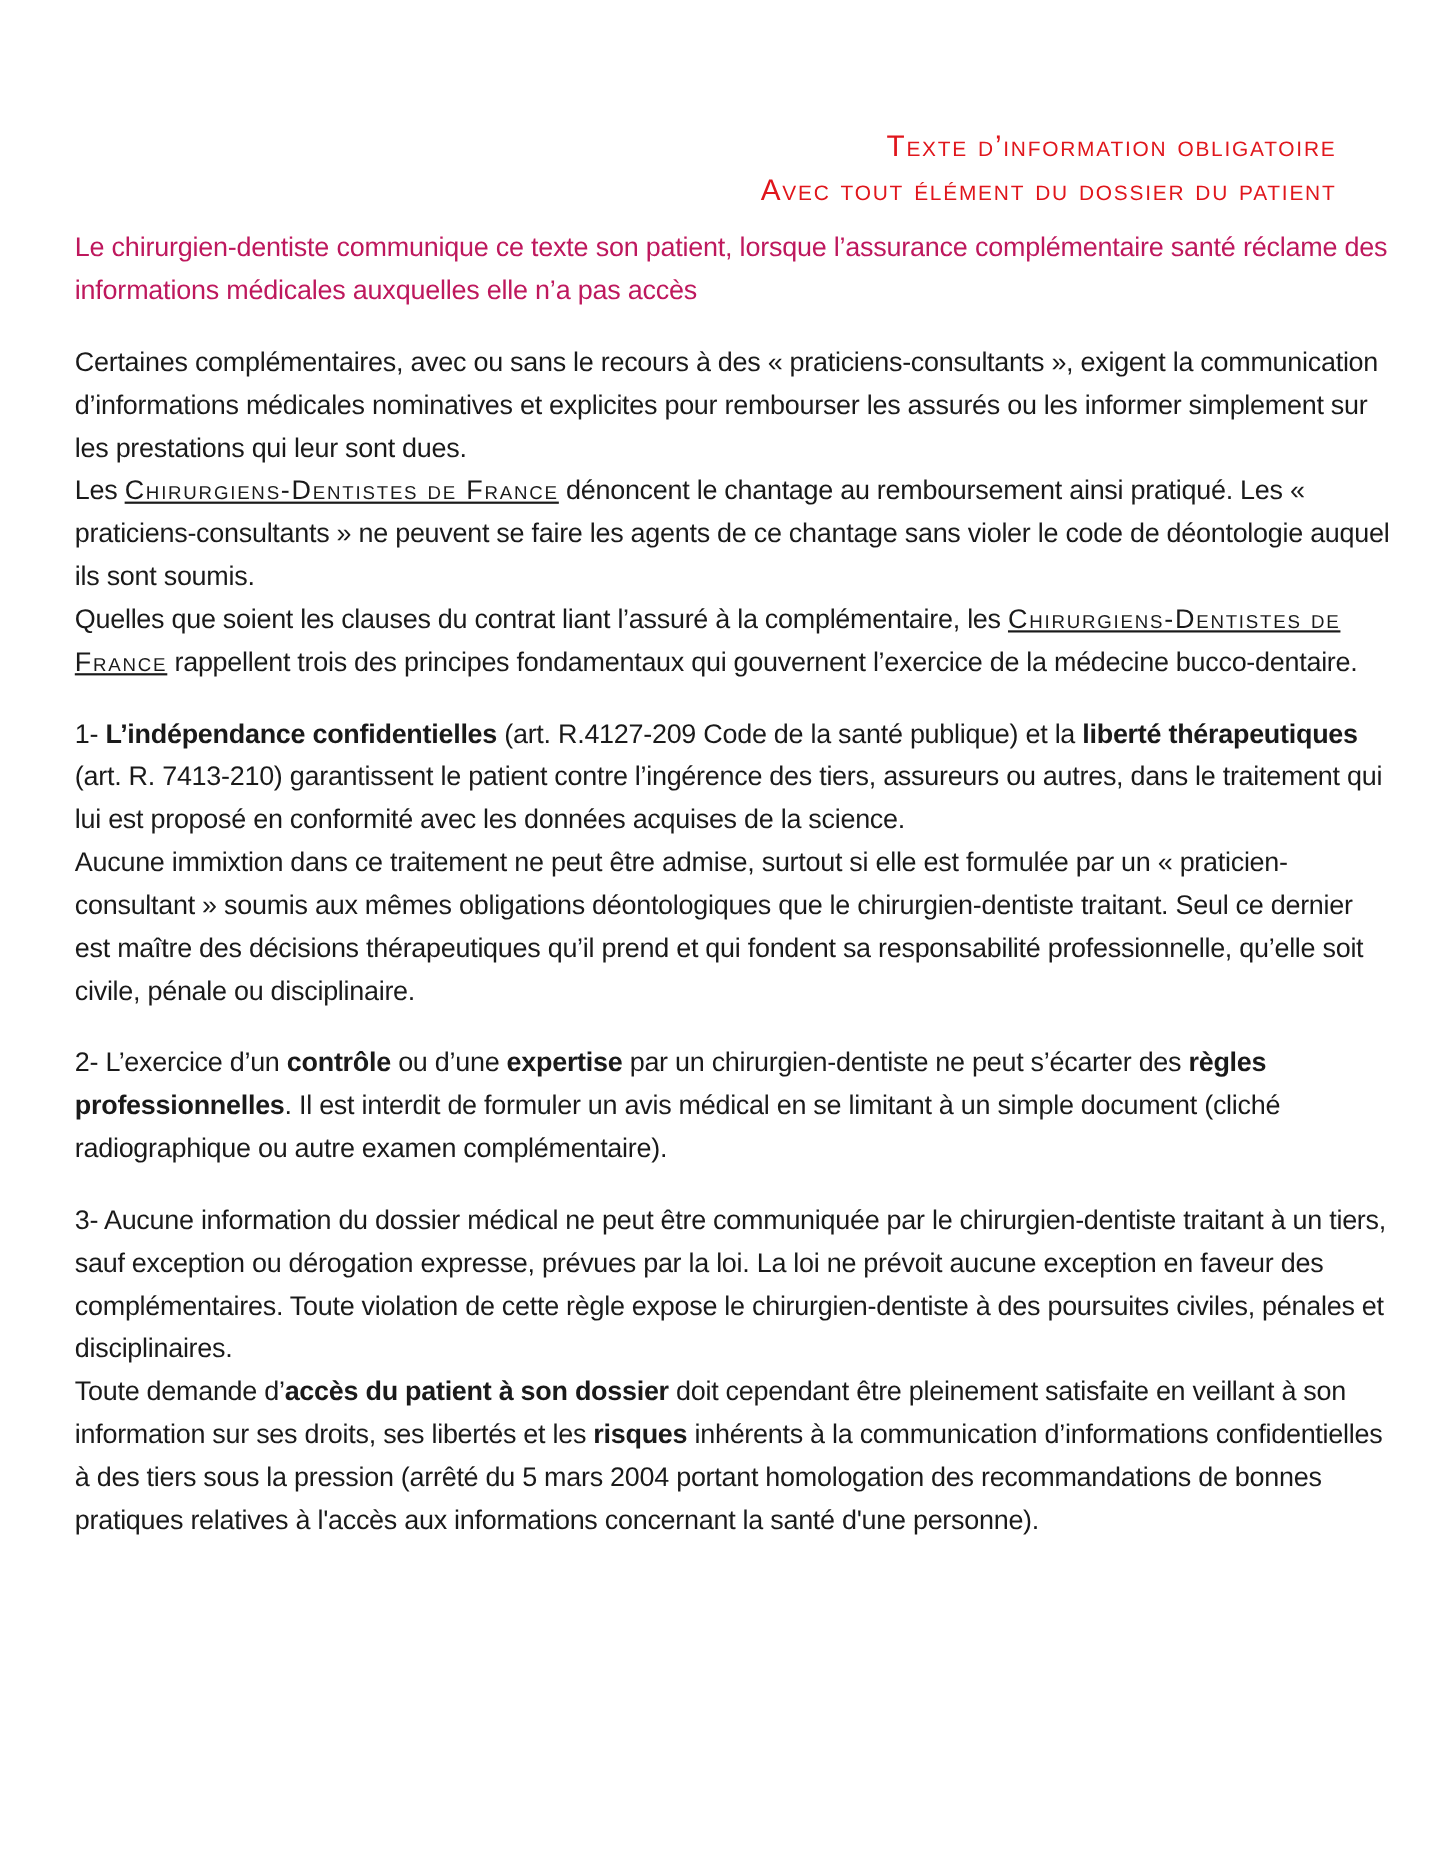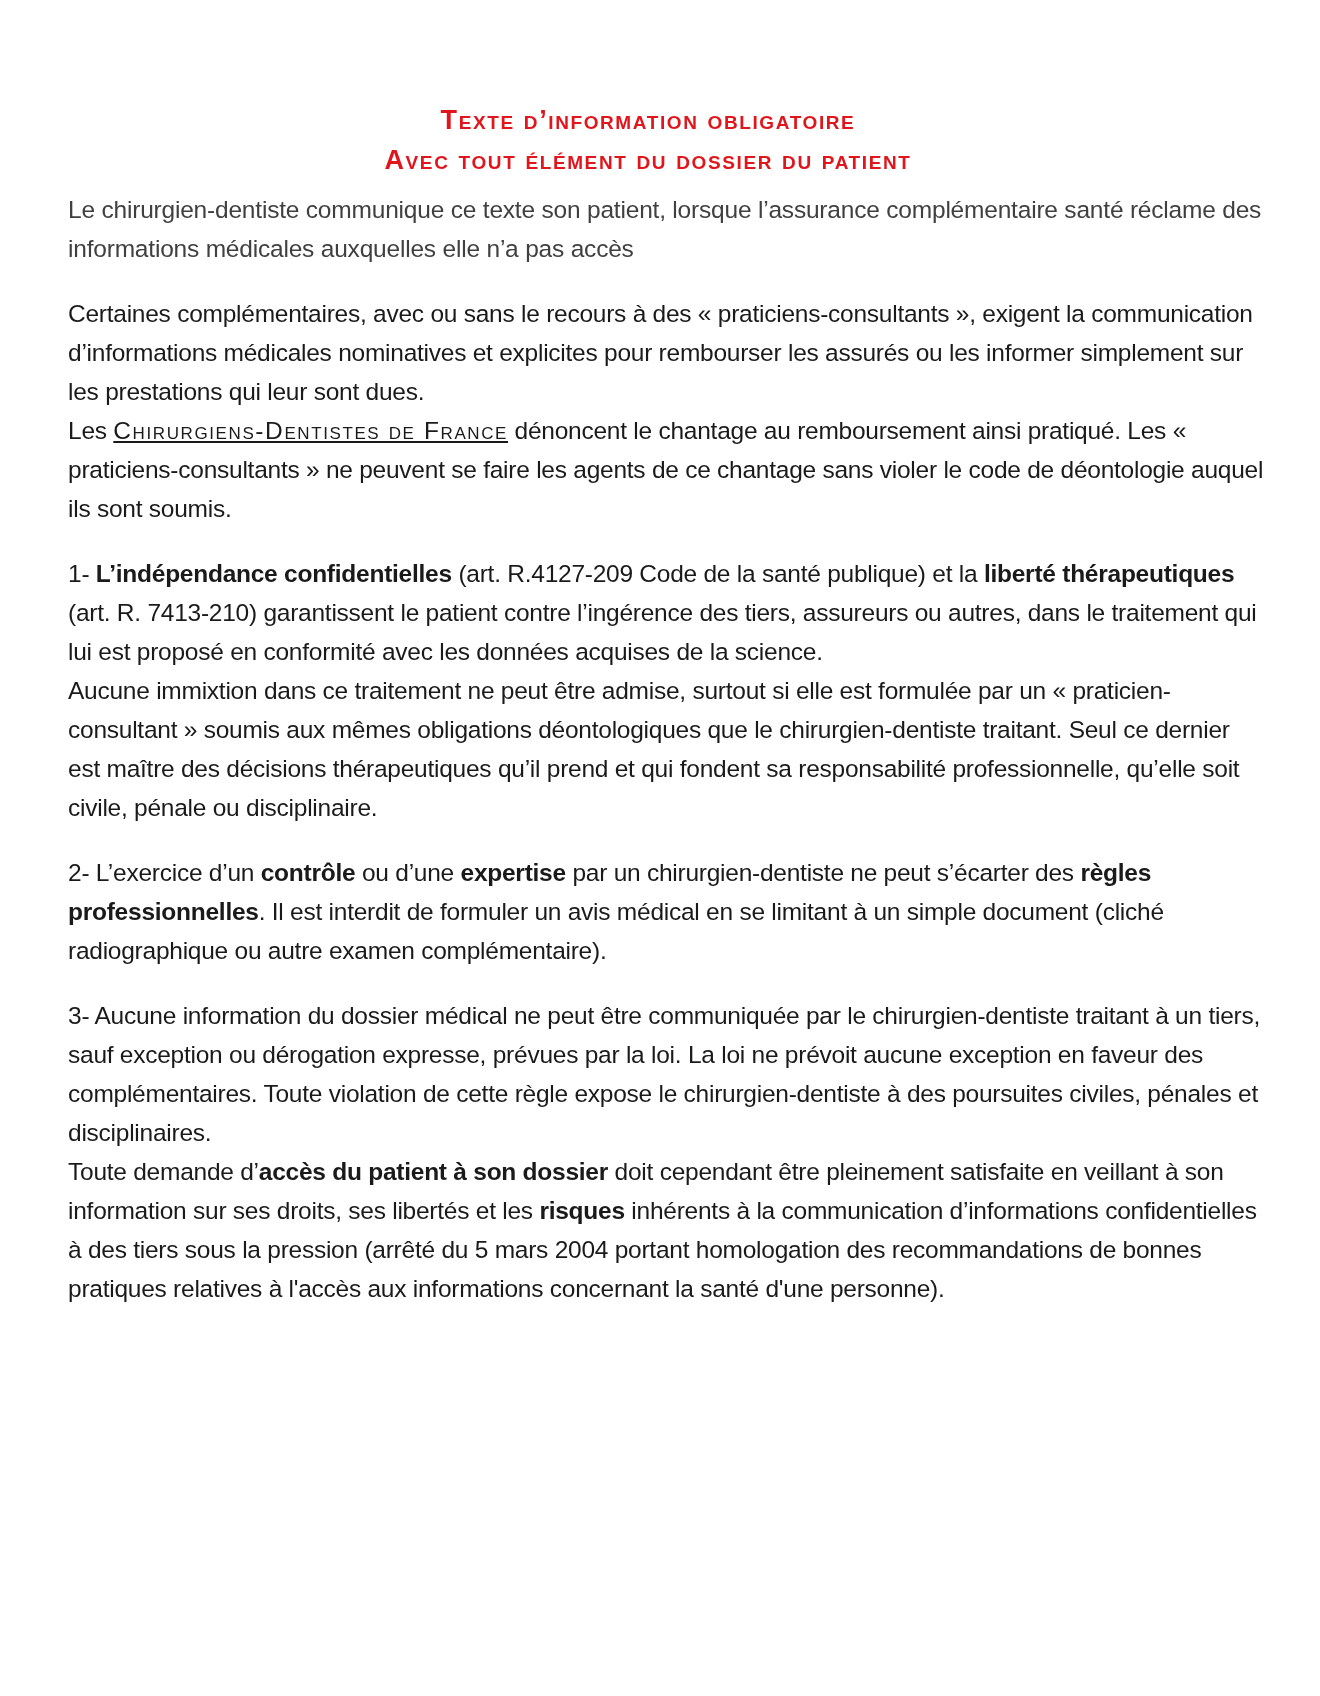--- a/index.html
+++ b/index.html
@@ -15,33 +15,33 @@
       font-family: "Liberation Sans", sans-serif;
       color: #1a1a1a;
     }
     .page {
       position: absolute;
       left: 68px;
       top: 100px;
       width: 1200px;
     }
     .title {
-      text-align: center;
+      text-align: right;
       color: #e0161c;
-      font-weight: bold;
+      font-weight: normal;
       font-variant: small-caps;
       font-size: 27px;
       letter-spacing: 1.6px;
       line-height: 40px;
-      margin: 0;
+      margin: 13px;
       padding-right: 40px;
     }
     .title-line { display: block; }
     .intro {
-      color: #404040;
+      color: #be185d;
       font-size: 24.5px;
       line-height: 39px;
       margin: 10px 0 0 0;
       letter-spacing: -0.2px;
     }
     .para {
       font-size: 24.5px;
       line-height: 39px;
       margin: 0;
       letter-spacing: -0.25px;
@@ -63,20 +63,21 @@
   <h1 class="title">
     <span class="title-line">Texte d’information obligatoire</span>
     <span class="title-line">Avec tout élément du dossier du patient</span>
   </h1>
 
   <p class="intro">Le chirurgien-dentiste communique ce texte son patient, lorsque l’assurance complémentaire santé réclame des informations médicales auxquelles elle n’a pas accès</p>
 
   <div class="block first">
     <p class="para">Certaines complémentaires, avec ou sans le recours à des « praticiens-consultants », exigent la communication d’informations médicales nominatives et explicites pour rembourser les assurés ou les informer simplement sur les prestations qui leur sont dues.</p>
     <p class="para"><span>Les </span><span class="sc">Chirurgiens-Dentistes de France</span><span> dénoncent le chantage au remboursement ainsi pratiqué. Les « praticiens-consultants » ne peuvent se faire les agents de ce chantage sans violer le code de déontologie auquel ils sont soumis.</span></p>
+    <p class="para"><span>Quelles que soient les clauses du contrat liant l’assuré à la complémentaire, les </span><span class="sc">Chirurgiens-Dentistes de France</span><span> rappellent trois des principes fondamentaux qui gouvernent l’exercice de la médecine bucco-dentaire.</span></p>
   </div>
 
   <div class="block">
     <p class="para"><span>1- </span><b>L’indépendance confidentielles</b><span> (art. R.4127-209 Code de la santé publique) et la </span><b>liberté thérapeutiques</b><span> (art. R. 7413-210) garantissent le patient contre l’ingérence des tiers, assureurs ou autres, dans le traitement qui lui est proposé en conformité avec les données acquises de la science.</span></p>
     <p class="para">Aucune immixtion dans ce traitement ne peut être admise, surtout si elle est formulée par un « praticien-consultant » soumis aux mêmes obligations déontologiques que le chirurgien-dentiste traitant. Seul ce dernier est maître des décisions thérapeutiques qu’il prend et qui fondent sa responsabilité professionnelle, qu’elle soit civile, pénale ou disciplinaire.</p>
   </div>
 
   <div class="block">
     <p class="para"><span>2- L’exercice d’un </span><b>contrôle</b><span> ou d’une </span><b>expertise</b><span> par un chirurgien-dentiste ne peut s’écarter des </span><b>règles professionnelles</b><span>. Il est interdit de formuler un avis médical en se limitant à un simple document (cliché radiographique ou autre examen complémentaire).</span></p>
   </div>

